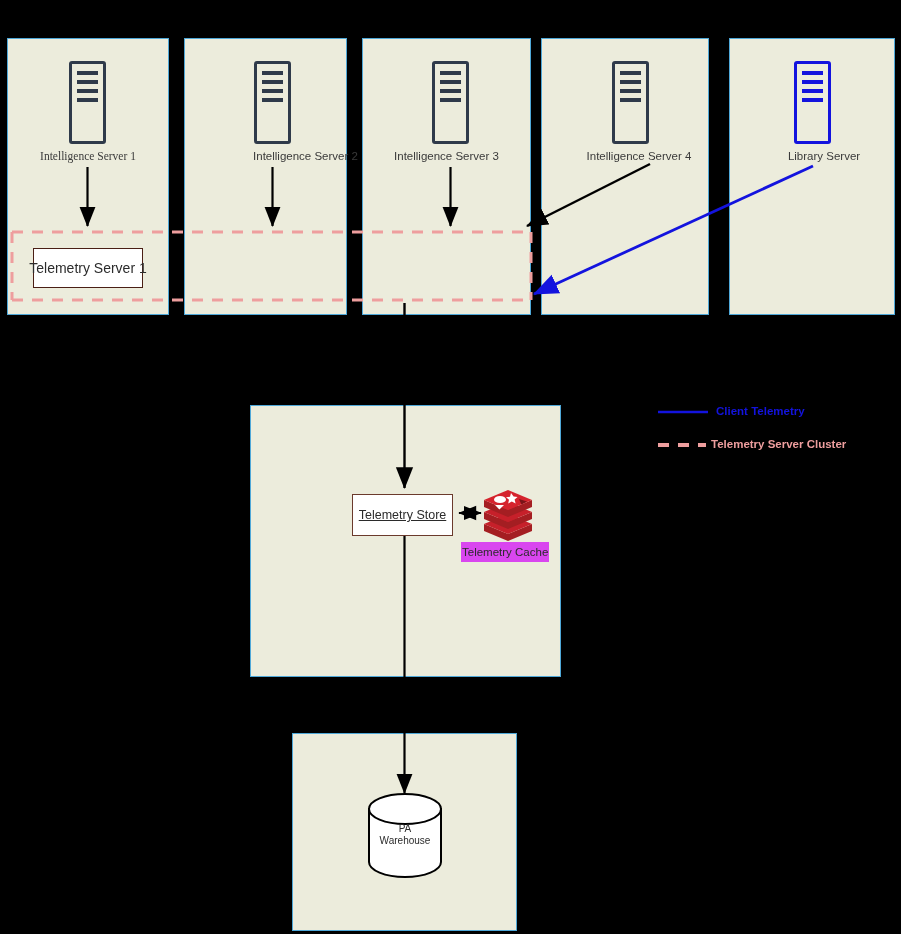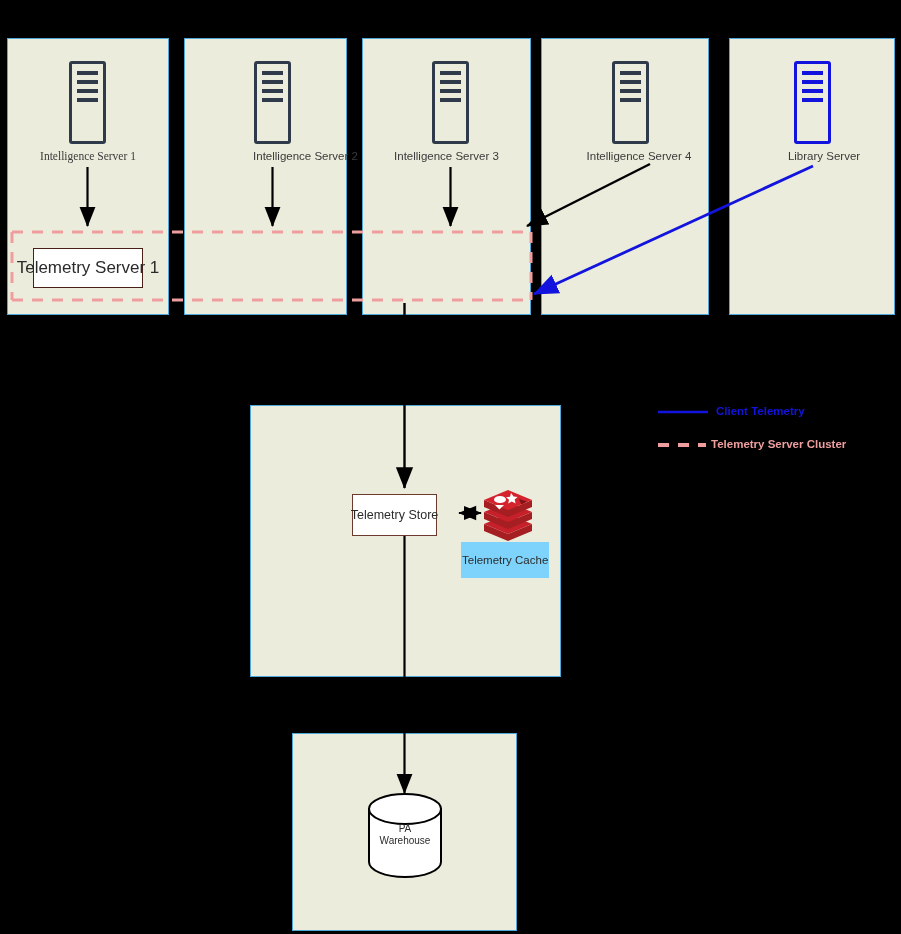--- a/index.html
+++ b/index.html
@@ -56,42 +56,42 @@
   }
   .telemetry-box {
     position: absolute;
     box-sizing: border-box;
     background: #FFFFFF;
     border: 1.5px solid #4A1F15;
     display: flex;
     align-items: center;
     justify-content: center;
     color: #2b2b2b;
-    font-size: 17px;
+    font-size: 14px;
     white-space: nowrap;
   }
   .store-box {
     position: absolute;
     box-sizing: border-box;
     background: #FFFFFF;
     border: 1.8px solid #6B3A2C;
     display: flex;
     align-items: center;
     justify-content: center;
     color: #2b2b2b;
     font-size: 12.5px;
     white-space: nowrap;
   }
   .cache-label {
     position: absolute;
-    background: #7dd3fc;
+    background: #d946ef;
     color: #2b2b2b;
     font-size: 11.5px;
     white-space: nowrap;
-    padding: 12px 1px;
+    padding: 4px 1px;
   }
   .warehouse-label {
     position: absolute;
     color: #2b2b2b;
     font-size: 10px;
     text-align: center;
     line-height: 1.2;
     white-space: nowrap;
   }
   .legend-label {
@@ -210,21 +210,21 @@
       <path d="M369,809 L369,862 A36,15 0 0 0 441,862 L441,809 Z" fill="#FFFFFF" stroke="#000000" stroke-width="2"></path>
       <ellipse cx="405" cy="809" rx="36" ry="15" fill="#FFFFFF" stroke="#000000" stroke-width="2"></ellipse>
     </g>
 
     <line x1="658" y1="412" x2="708" y2="412" stroke="#1313DE" stroke-width="2.6"></line>
     <line x1="658" y1="445" x2="706" y2="445" stroke="#EE9E9E" stroke-width="4" stroke-dasharray="11,9"></line>
   </svg>
 
   <div class="telemetry-box" style="left:33px; top:248px; width:110px; height:40px;">Telemetry Server 1</div>
 
-  <div class="store-box" style="left:352px; top:494px; width:85px; height:42px;">Telemetry Store</div>
+  <div class="store-box" style="left:352px; top:494px; width:101px; height:42px;text-decoration:underline;">Telemetry Store</div>
 
   <div class="cache-label" style="left:461px; top:542px;">Telemetry Cache</div>
 
   <div class="warehouse-label" style="left:355px; top:823px; width:100px;">
     <div>PA</div>
     <div>Warehouse</div>
   </div>
 
   <div class="legend-label" style="left:716px; top:405px; color:#1313DE;">Client Telemetry</div>
   <div class="legend-label" style="left:711px; top:438px; color:#EE9E9E;">Telemetry Server Cluster</div>

